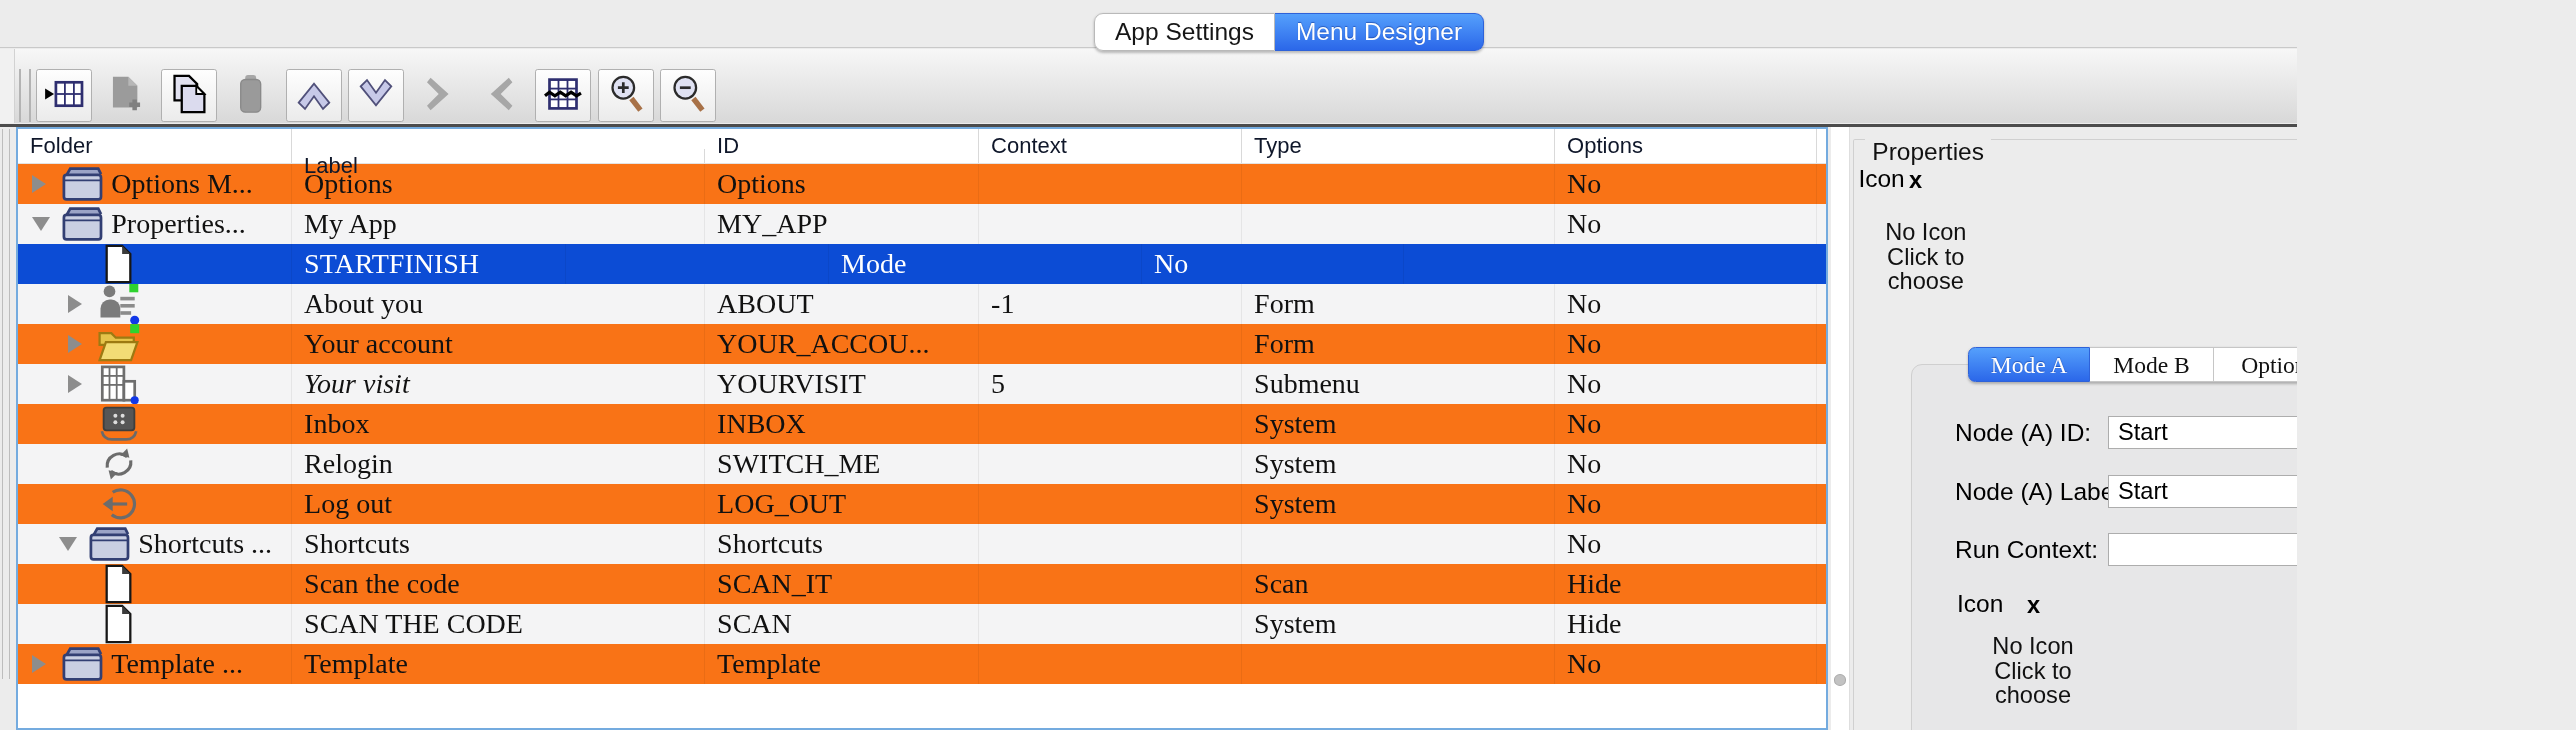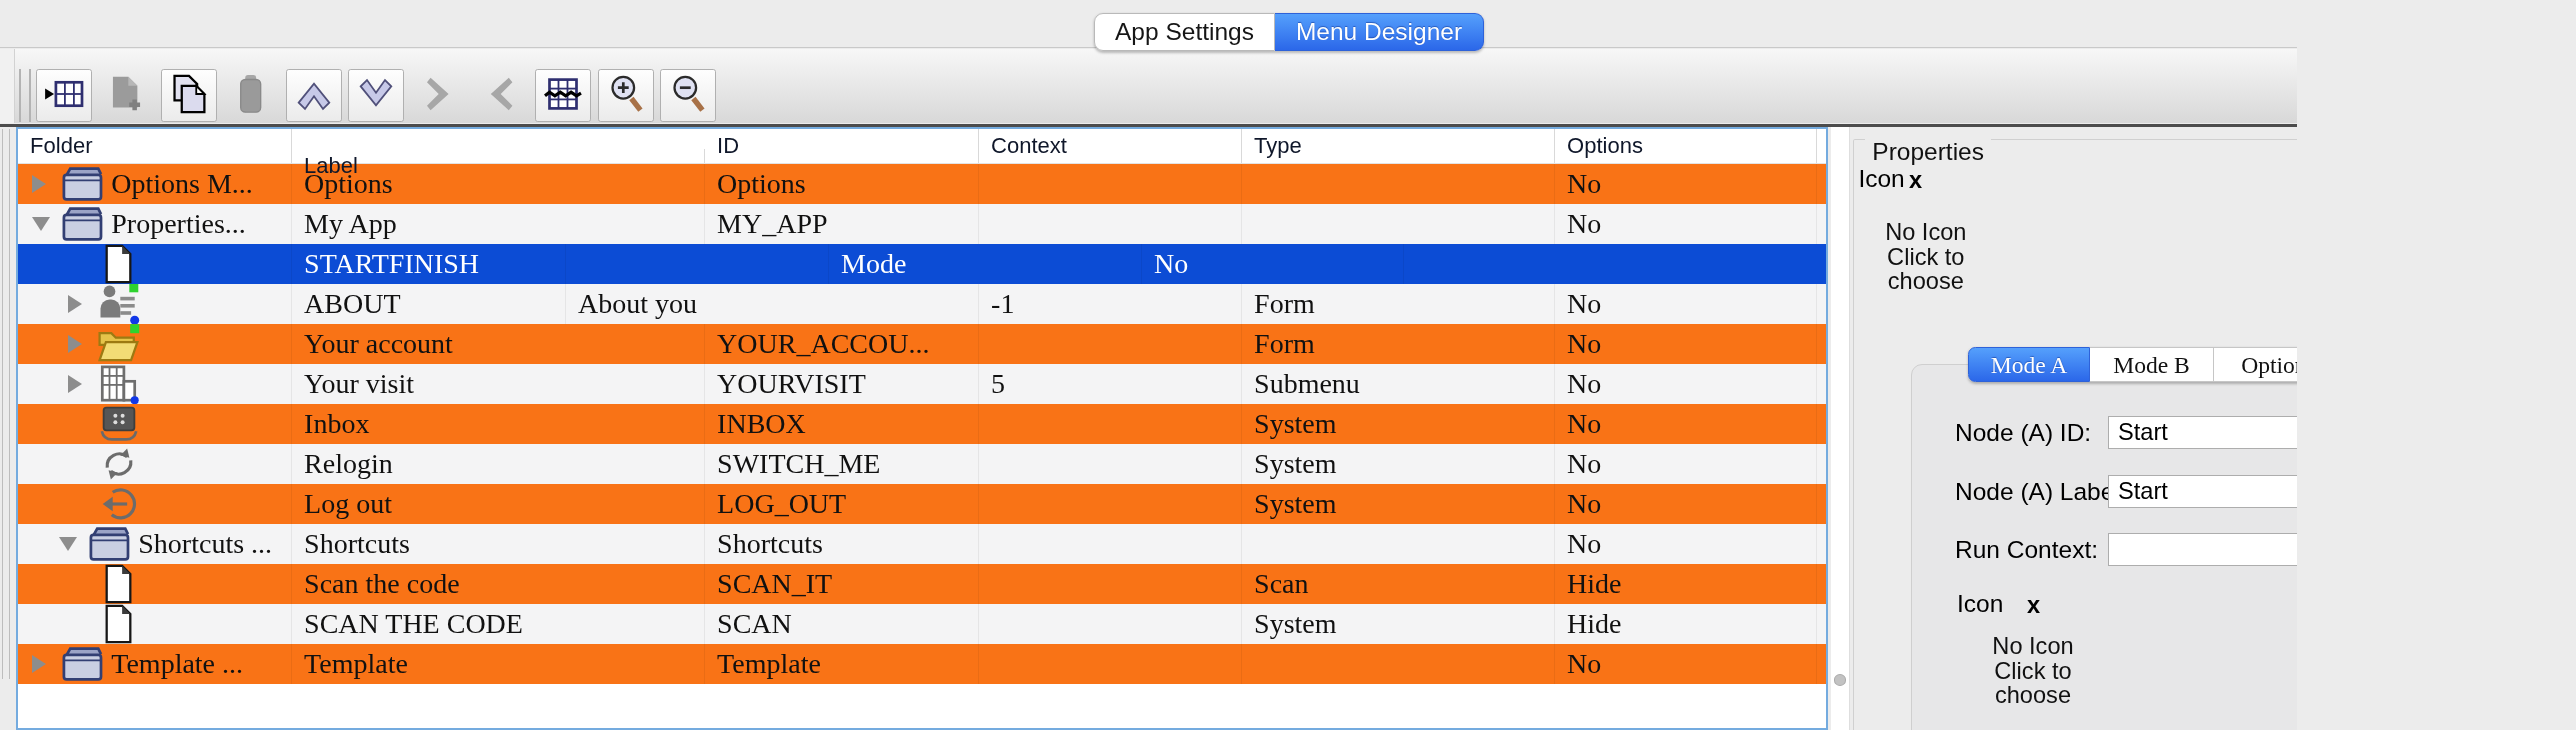--- a/index.html
+++ b/index.html
@@ -250,22 +250,22 @@
                 <path d="M5 38 v-10 a10 10 0 0 1 10 -10 h2 a10 10 0 0 1 10 10 v10 z" fill="#7b7b7b"></path>
                 <rect x="27" y="15" width="16" height="4" fill="#8b8b8b"></rect>
                 <rect x="27" y="23" width="16" height="4" fill="#8b8b8b"></rect>
                 <rect x="27" y="31" width="12" height="4" fill="#8b8b8b"></rect>
                 <rect x="37" y="0" width="10" height="10" fill="#2fd32f"></rect>
                 <circle cx="43" cy="41" r="5" fill="#1238e8"></circle>
               </svg>
             </span>
             <span class="treetext"></span>
           </div>
+          <div class="td" style="width: 413px;">About you</div>
           <div class="td" style="width: 274px;">ABOUT</div>
-          <div class="td" style="width: 413px;">About you</div>
           <div class="td" style="width: 263px;">-1</div>
           <div class="td" style="width: 313px;">Form</div>
           <div class="td" style="width: 262px;">No</div>
         </div>
         <div class="trow">
           <div class="treecell" style="width: 274px;">
             <span style="width: 50px; flex: 0 0 auto;"></span>
             <span class="arrowbox">
               <span class="tri-r"></span>
             </span>
@@ -296,21 +296,21 @@
                 <line x1="15" y1="3" x2="15" y2="40" stroke="#6e6e6e" stroke-width="2"></line>
                 <line x1="23" y1="3" x2="23" y2="40" stroke="#6e6e6e" stroke-width="2"></line>
                 <line x1="7" y1="13" x2="31" y2="13" stroke="#6e6e6e" stroke-width="2"></line>
                 <line x1="7" y1="23" x2="31" y2="23" stroke="#6e6e6e" stroke-width="2"></line>
                 <rect x="31" y="19" width="12" height="21" fill="#fff" stroke="#6e6e6e" stroke-width="3"></rect>
                 <circle cx="43" cy="40" r="4.5" fill="#1238e8"></circle>
               </svg>
             </span>
             <span class="treetext"></span>
           </div>
-          <div class="td" style="width: 413px;">Your visit</div>
+          <div class="td" style="width: 413px; font-style: italic;">Your visit</div>
           <div class="td" style="width: 274px;">YOURVISIT</div>
           <div class="td" style="width: 263px;">5</div>
           <div class="td" style="width: 313px;">Submenu</div>
           <div class="td" style="width: 262px;">No</div>
         </div>
         <div class="trow">
           <div class="treecell" style="width: 274px;">
             <span style="width: 50px; flex: 0 0 auto;"></span>
             <span class="arrowbox"></span>
             <span class="iconbox">

